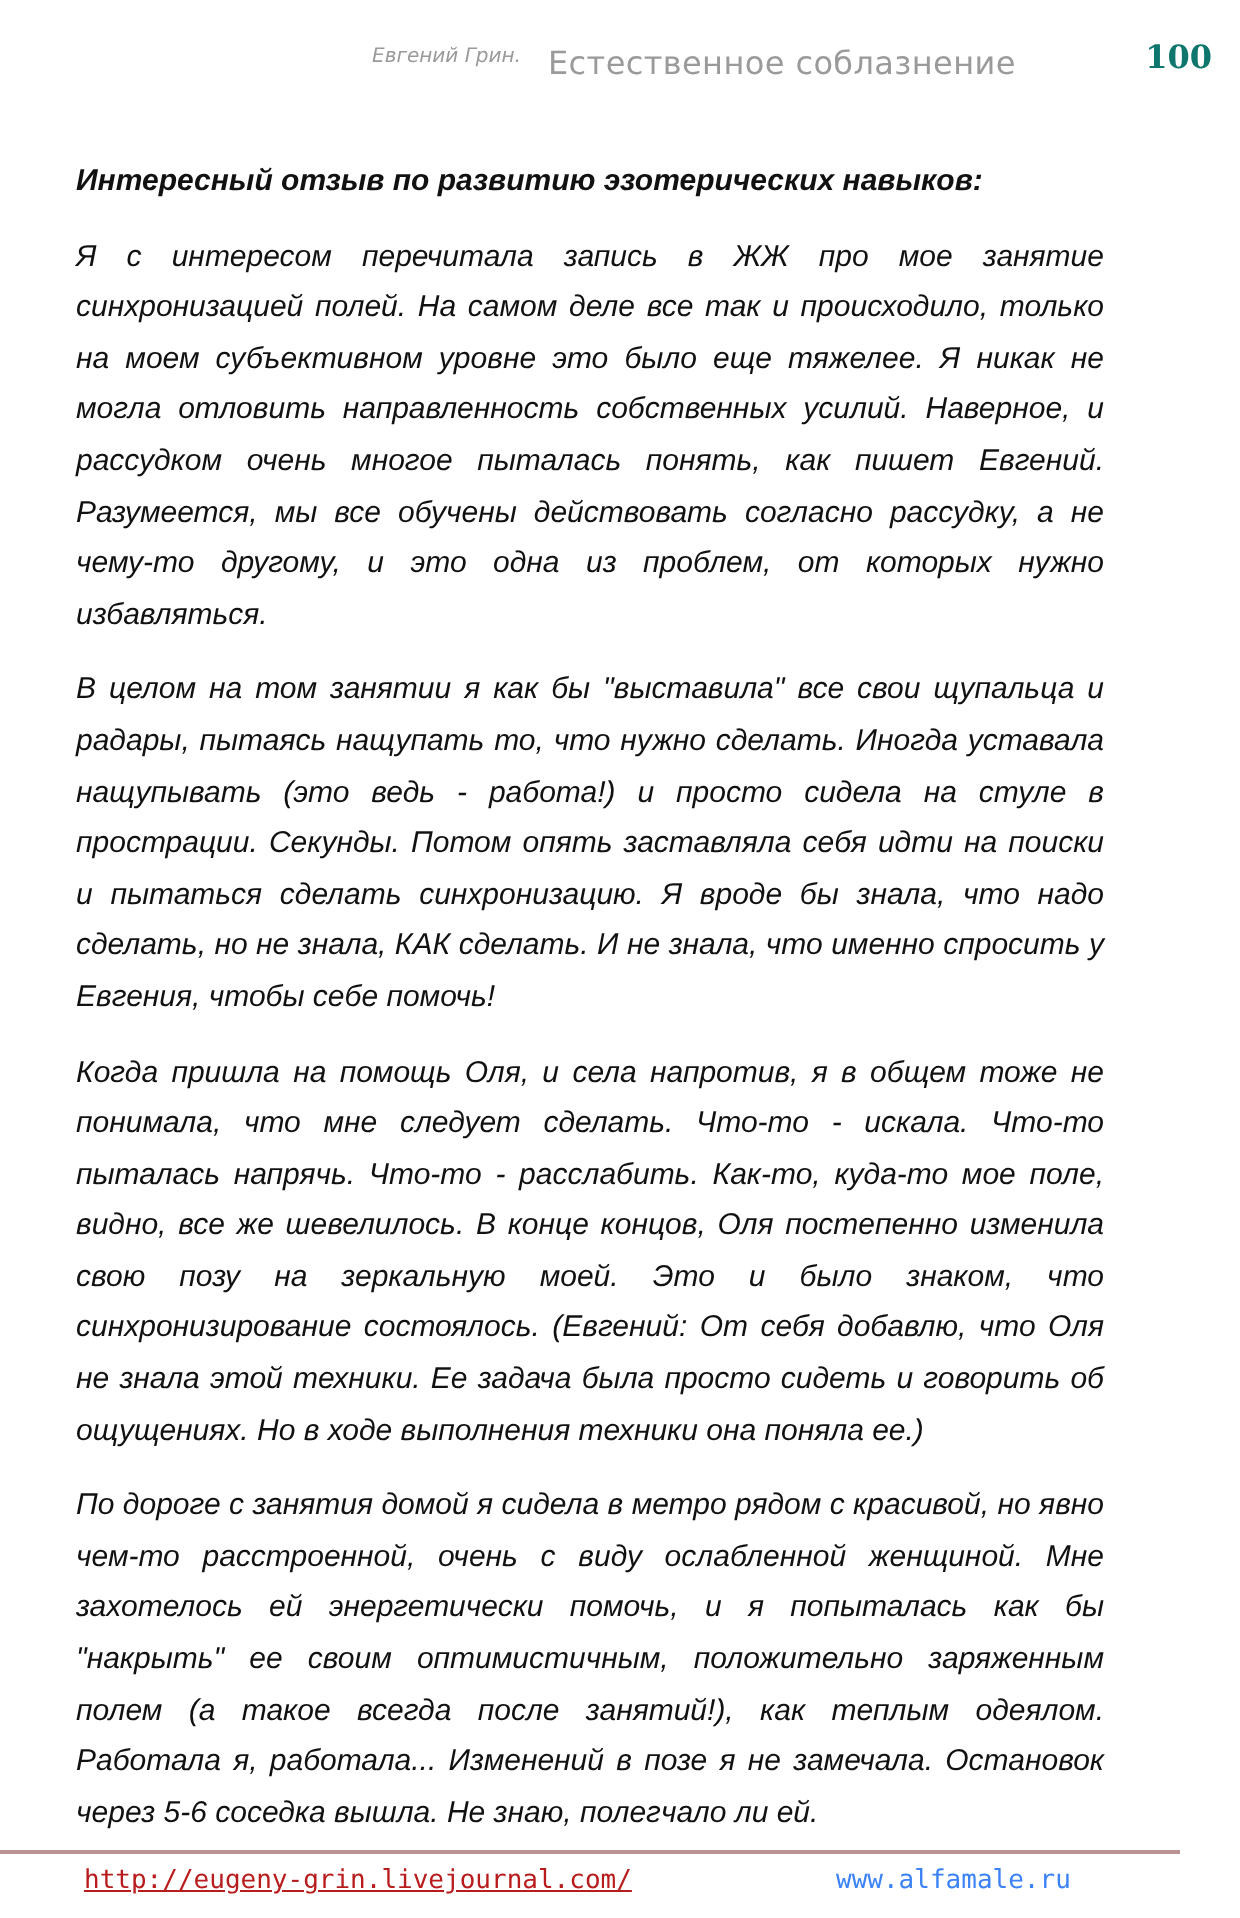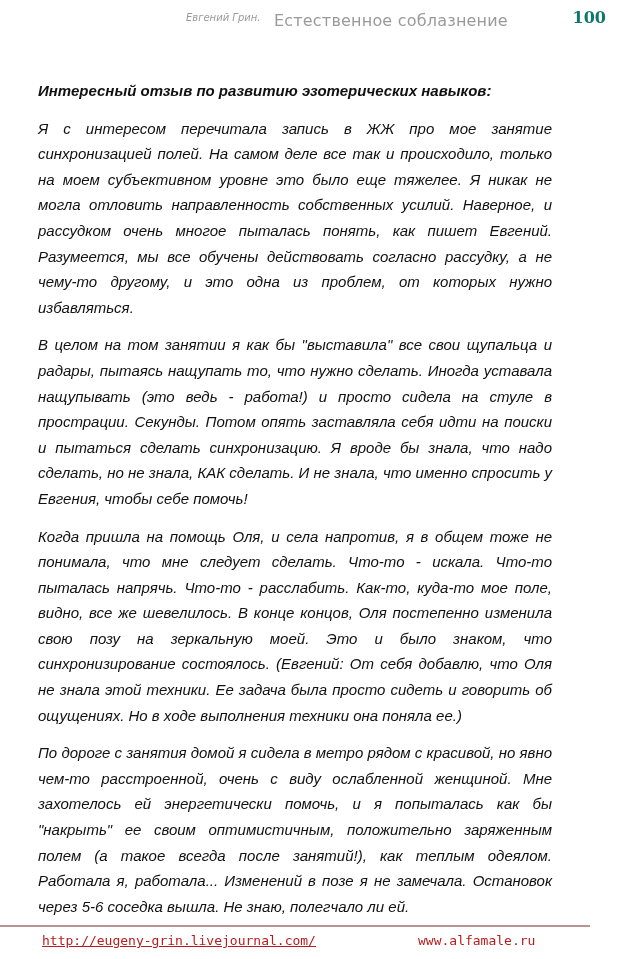--- a/index.html
+++ b/index.html
@@ -1,27 +1,27 @@
 <!DOCTYPE html>
 <html><head>
   <meta charset="utf-8">
   <style>
     html, body { margin: 0; padding: 0; background: #ffffff; }
     body { width: 620px; height: 959px; position: relative; overflow: hidden; }
-    .header { position: absolute; top: 7px; left: 0; width: 616px; height: 26px; }
+    .header { position: absolute; top: 18px; left: 0; width: 616px; height: 26px; }
     .hdr-author { position: absolute; left: 186px; top: 5px; font-family: "DejaVu Sans", sans-serif; font-style: italic; font-size: 10px; color: #9a9a9a; }
     .hdr-title { position: absolute; left: 274px; top: 4px; font-family: "DejaVu Sans", sans-serif; font-size: 16px; color: #9a9a9a; letter-spacing: 0.2px; }
     .hdr-page { position: absolute; right: 10px; top: 1px; font-family: "DejaVu Serif", serif; font-size: 16px; font-weight: bold; color: #0f766e; }
     .content { position: absolute; left: 38px; top: 78px; width: 514px; font-family: "Liberation Sans", sans-serif; font-style: italic; font-size: 15px; line-height: 25.6px; color: #111; }
     .content .heading { font-weight: bold; margin: 0 0 12px 0; }
     .content p { margin: 0 0 12px 0; text-align: justify; }
     .footer-line { position: absolute; left: 0; top: 925px; width: 590px; height: 2px; background: #b89393; }
     .footer { position: absolute; top: 933px; left: 0; width: 620px; font-family: "DejaVu Sans Mono", monospace; font-size: 13px; color: #7a2a2a; }
     .footer-link-lj { position: absolute; left: 42px; text-decoration: underline; color: #b91c1c; }
-    .footer-link-af { position: absolute; left: 418px; color: #b91c1c; text-decoration: none; }
+    .footer-link-af { position: absolute; left: 418px; color: #3b82f6; text-decoration: none; }
   </style>
 </head>
 <body>
 
 <div class="header">
   <span class="hdr-author">Евгений Грин.</span>
   <span class="hdr-title">Естественное соблазнение</span>
   <span class="hdr-page">100</span>
 </div>
 

